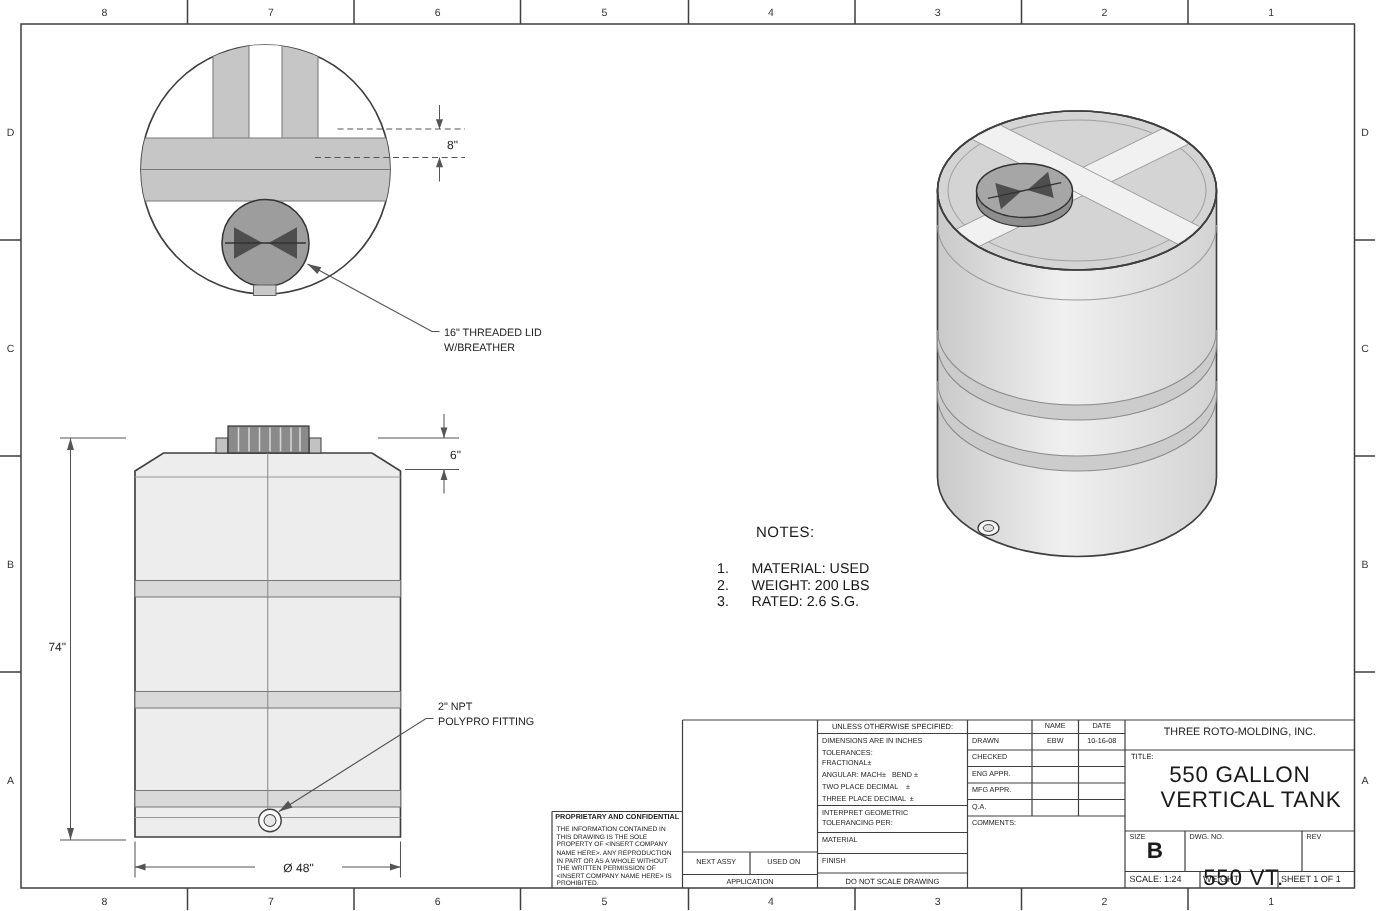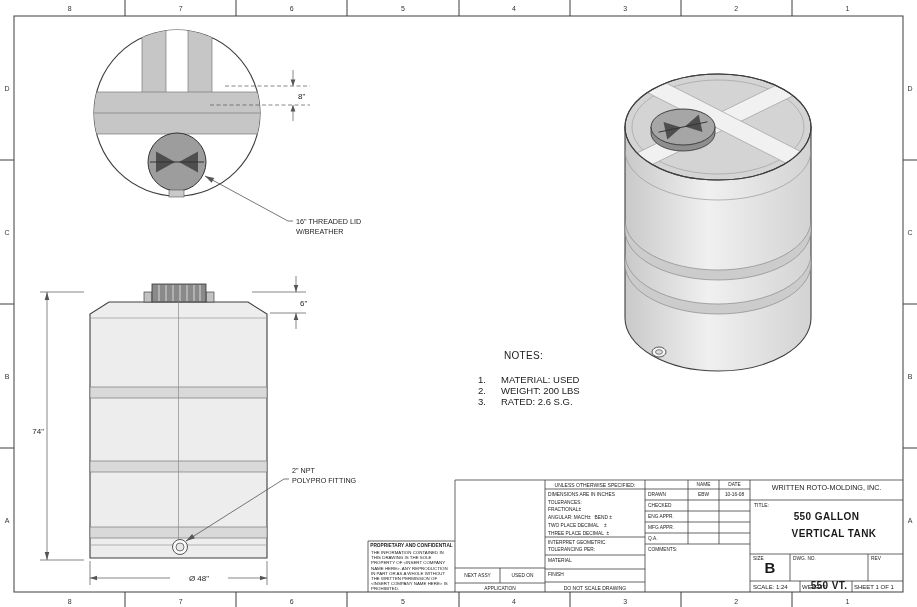--- a/index.html
+++ b/index.html
@@ -6,21 +6,21 @@
   #page{position:relative;width:917px;height:607px;background:#ffffff;overflow:hidden;
         font-family:"Liberation Sans",sans-serif;color:#1a1a1a;}
   #page svg{position:absolute;left:0;top:0;z-index:1;}
   #page svg text{font-family:"Liberation Sans",sans-serif;}
   .ov{position:absolute;z-index:2;}
   .t43{font-size:4.4px;line-height:5.2px;}
   .t48{font-size:4.8px;line-height:6px;}
   .t5{font-size:5px;line-height:6px;}
   .t6{font-size:6px;line-height:7px;}
   .t7{font-size:7.2px;line-height:8px;}
-  .t13{font-size:10px;line-height:15px;letter-spacing:.4px;font-weight:bold;}
+  .t13{font-size:15px;line-height:15px;letter-spacing:.4px;}
   .t15{font-size:15px;line-height:16px;font-weight:600;}
   .ctr{text-align:center;}
   .bold{font-weight:bold;}
   .tolline{font-size:4.8px;line-height:7.7px;white-space:pre;}
   #notes{left:478px;top:350px;}
   #notes .nh{font-size:10px;letter-spacing:.3px;padding-left:26px;}
   #notes .nlist{margin-top:13px;}
   #notes .nrow{display:flex;font-size:9.5px;line-height:11px;}
   #notes .nnum{width:23px;}
 </style>
@@ -280,21 +280,21 @@
 <div class="ov t48 ctr" style="left:688px;top:514px;width:31px;"></div>
 <div class="ov t48 ctr" style="left:719px;top:514px;width:31px;"></div>
 <div class="ov t48" style="left:648px;top:525px;">MFG APPR.</div>
 <div class="ov t48 ctr" style="left:688px;top:525px;width:31px;"></div>
 <div class="ov t48 ctr" style="left:719px;top:525px;width:31px;"></div>
 <div class="ov t48" style="left:648px;top:536px;">Q.A.</div>
 <div class="ov t48 ctr" style="left:688px;top:536px;width:31px;"></div>
 <div class="ov t48 ctr" style="left:719px;top:536px;width:31px;"></div>
 <div class="ov t48" style="left:648px;top:547px;">COMMENTS:</div>
 
-<div class="ov t7 ctr" style="left:751px;top:484px;width:151px;">WRITTEN ROTO-MOLDING, INC.</div>
+<div class="ov t7 ctr" style="left:751px;top:484px;width:151px;">THREE ROTO-MOLDING, INC.</div>
 <div class="ov t5" style="left:754px;top:502px;">TITLE:</div>
 <div class="ov t13 ctr" style="left:751px;top:509px;width:151px;">550 GALLON</div>
 <div class="ov t13 ctr" style="left:751px;top:526px;width:166px;">VERTICAL TANK</div>
 
 <div class="ov t48" style="left:753px;top:556px;">SIZE</div>
 <div class="ov t15 ctr" style="left:750px;top:560px;width:40px;">B</div>
 <div class="ov t48" style="left:793px;top:556px;">DWG. NO.</div>
 <div class="ov t13 ctr" style="left:790px;top:578px;width:78px;">550 VT.</div>
 <div class="ov t48" style="left:871px;top:556px;">REV</div>
 

